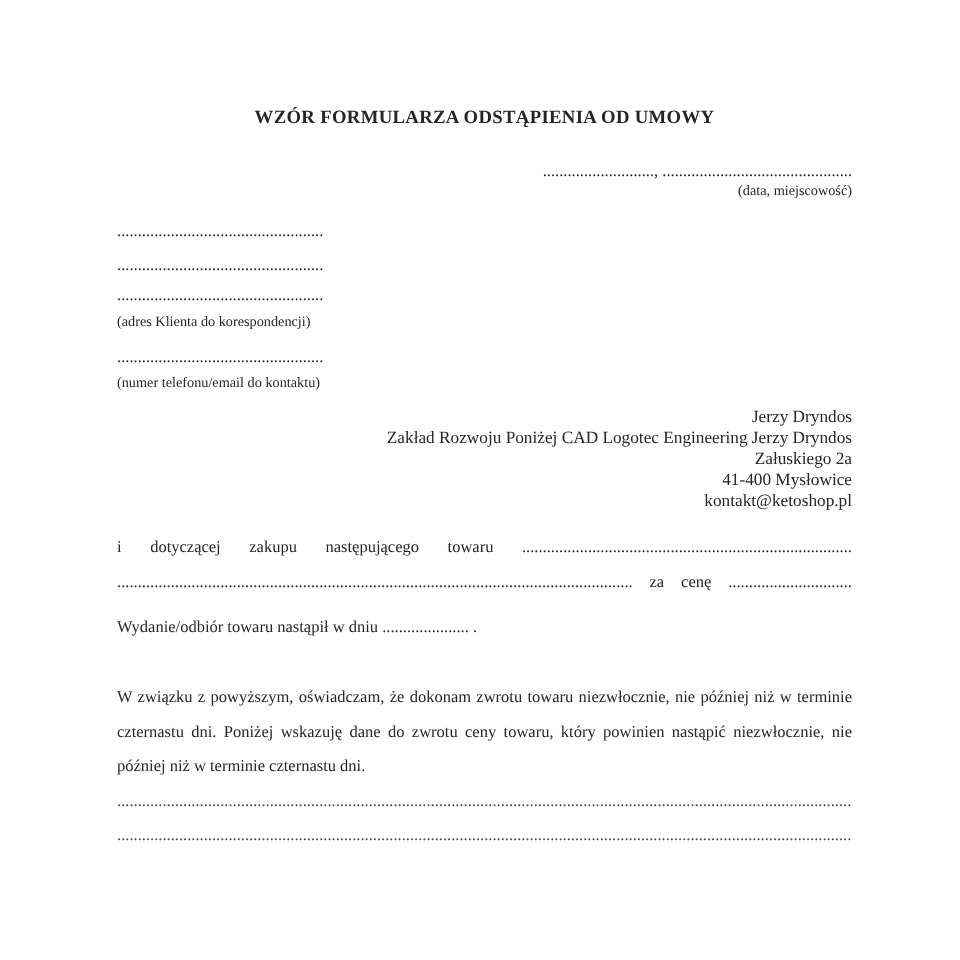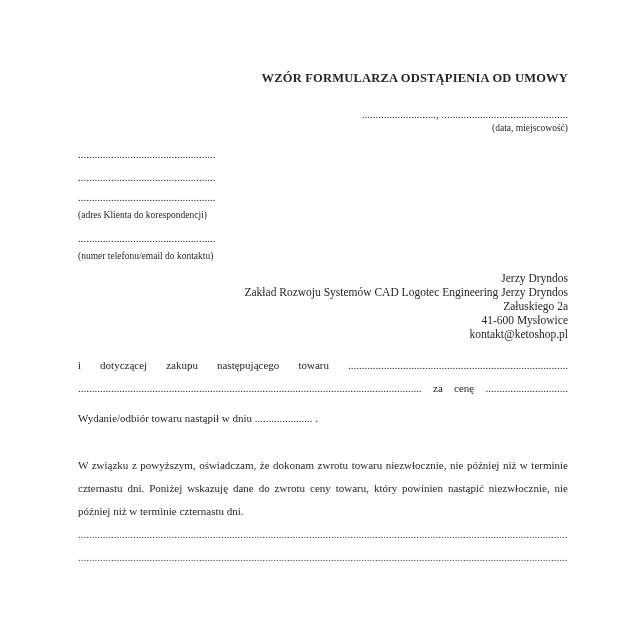--- a/index.html
+++ b/index.html
@@ -13,21 +13,21 @@
     color: #262626;
     box-sizing: border-box;
   }
   .content {
     box-sizing: border-box;
     width: 640px;
     padding: 70px 72px 0 78px; 
   }
   .doc-title {
     margin: 0;
-    text-align: right;
+    text-align: center;
     font-size: 12.5px;
     font-weight: bold;
     line-height: 16px;
     letter-spacing: 0.2px;
   }
   .notice {
     margin-top: 15px;
     text-align: center;
     font-size: 11px;
     font-weight: bold;
@@ -97,23 +97,23 @@
       <div class="dots f-dots-1">..................................................</div>
       <div class="dots f-dots-2">..................................................</div>
       <div class="dots f-dots-3">..................................................</div>
       <div class="flabel f-label-2">(adres Klienta do korespondencji)</div>
       <div class="dots f-dots-4">..................................................</div>
       <div class="flabel f-label-3">(numer telefonu/email do kontaktu)</div>
     </div>
 
     <div class="seller">
       <div>Jerzy Dryndos</div>
-      <div>Zakład Rozwoju Systemów CAD Logotec Engineering Jerzy Dryndos</div>
+      <div>Zakład Rozwoju Poniżej CAD Logotec Engineering Jerzy Dryndos</div>
       <div>Załuskiego 2a</div>
-      <div>41-600 Mysłowice</div>
+      <div>41-400 Mysłowice</div>
       <div>kontakt@ketoshop.pl</div>
     </div>
 
 
     <div class="statement">
       <div class="jline">i dotyczącej zakupu następującego towaru ................................................................................</div>
       <div class="jline">............................................................................................................................. za cenę ..............................</div>
     </div>
 
     <div class="delivery">Wydanie/odbiór towaru nastąpił w dniu ..................... .</div>

